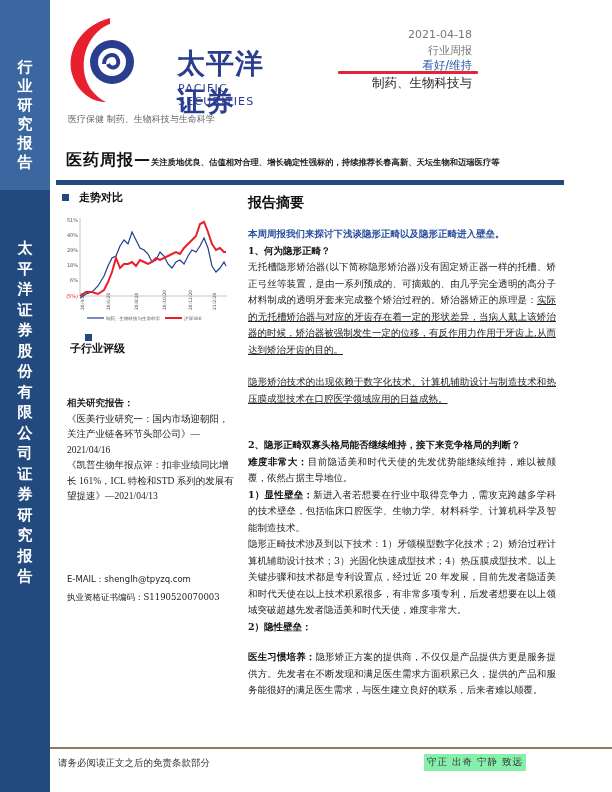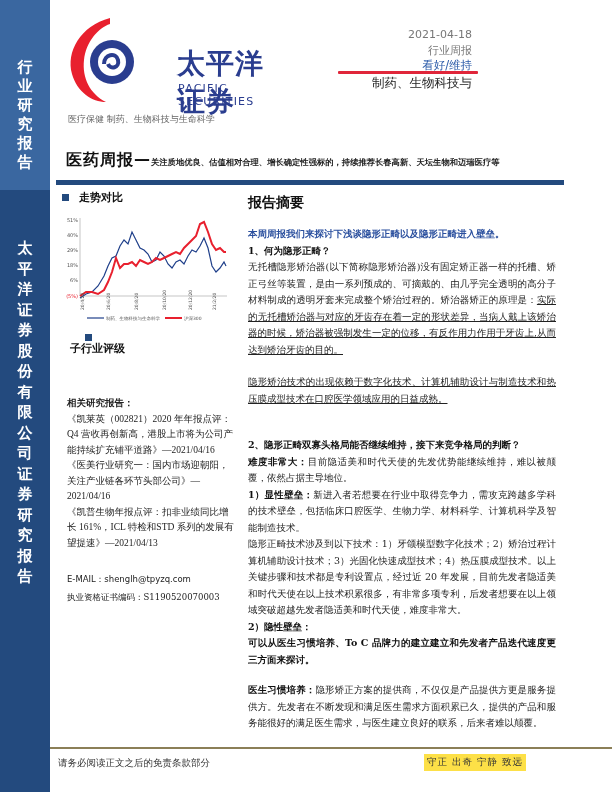--- a/index.html
+++ b/index.html
@@ -37,21 +37,21 @@
   .left-text { position:absolute; left:67px; width:168px; font-size:9.5px; line-height:15.5px; color:#222; }
   .left-text .b { font-weight:bold; }
 
   .main { position:absolute; left:248px; width:308px; font-size:9.5px; line-height:16.5px; color:#222; text-align:justify; }
   .u { text-decoration:underline; }
   .blue-bold { color:#2a4f9e; font-weight:bold; }
   .bold { font-weight:bold; color:#111; }
 
   .footer-line { position:absolute; left:50px; top:747px; width:562px; height:2px; background:#8b7f57; }
   .footer-left { position:absolute; left:58px; top:757px; font-size:9.5px; color:#333; }
-  .footer-right { position:absolute; left:424px; top:754px; padding:2px 3px; background:#fde047; font-size:9.5px; color:#333; letter-spacing:1px; }
+  .footer-right { position:absolute; left:424px; top:754px; padding:2px 3px; background:#86efac; font-size:9.5px; color:#333; letter-spacing:1px; }
 </style>
 </head>
 <body>
 
 <div class="sidebar"></div>
 <div class="sidebar-top"></div>
 <div class="vtext" style="top:58px;">
   <span>行</span>
   <span>业</span>
   <span>研</span>
@@ -140,21 +140,20 @@
   </svg>
 </div>
 
 <div class="sec-h" style="left:62px; top:334px; font-size:11px;flex-direction:column;">
   <span class="sq"></span>
   <span style="margin-left:8px;">子行业评级</span>
 </div>
 
 <div class="left-text" style="top:396px;font-family:Liberation Serif, serif;">
   <div class="b">相关研究报告：</div>
-  <div>《凯莱英（002821）2020 年年报点评：Q4 营收再创新高，港股上市将为公司产能持续扩充铺平道路》—2021/04/16</div>
   <div>《医美行业研究一：国内市场迎朝阳，关注产业链各环节头部公司》—2021/04/16</div>
   <div>《凯普生物年报点评：扣非业绩同比增长 161%，ICL 特检和STD 系列的发展有望提速》—2021/04/13</div>
 </div>
 
 <div class="left-text" style="top:556px;">
   <div style="font-family:'DejaVu Sans',sans-serif; font-size:8.5px; margin-top:16px;">E-MAIL：shenglh@tpyzq.com</div>
   <div style="font-size:8.5px; margin-top:2px;">执业资格证书编码：S1190520070003</div>
 </div>
 
 <div class="sec-h" style="left:248px; top:194px; font-size:14px;">报告摘要</div>
@@ -162,19 +161,18 @@
 <div class="main" style="top:226px;">
   <div class="blue-bold">本周周报我们来探讨下浅谈隐形正畸以及隐形正畸进入壁垒。</div>
   <div class="bold">1、何为隐形正畸？</div>
   <div><span>无托槽隐形矫治器(以下简称隐形矫治器)没有固定矫正器一样的托槽、矫正弓丝等装置，是由一系列预成的、可摘戴的、由几乎完全透明的高分子材料制成的透明牙套来完成整个矫治过程的。矫治器矫正的原理是：</span><span class="u">实际的无托槽矫治器与对应的牙齿存在着一定的形状差异，当病人戴上该矫治器的时候，矫治器被强制发生一定的位移，有反作用力作用于牙齿上,从而达到矫治牙齿的目的。</span></div>
   <div class="u" style="margin-top:16px;">隐形矫治技术的出现依赖于数字化技术、计算机辅助设计与制造技术和热压膜成型技术在口腔医学领域应用的日益成熟。</div>
   <div class="bold" style="margin-top:30px;">2、隐形正畸双寡头格局能否继续维持，接下来竞争格局的判断？</div>
   <div><span class="bold">难度非常大：</span><span>目前隐适美和时代天使的先发优势能继续维持，难以被颠覆，依然占据主导地位。</span></div>
   <div><span class="bold">1）显性壁垒：</span><span>新进入者若想要在行业中取得竞争力，需攻克跨越多学科的技术壁垒，包括临床口腔医学、生物力学、材料科学、计算机科学及智能制造技术。</span></div>
   <div>隐形正畸技术涉及到以下技术：1）牙颌模型数字化技术；2）矫治过程计算机辅助设计技术；3）光固化快速成型技术；4）热压膜成型技术。以上关键步骤和技术都是专利设置点，经过近 20 年发展，目前先发者隐适美和时代天使在以上技术积累很多，有非常多项专利，后发者想要在以上领域突破超越先发者隐适美和时代天使，难度非常大。</div>
   <div class="bold">2）隐性壁垒：</div>
-  <div class="bold">可以从医生习惯培养、To C 品牌力的建立建立和先发者产品迭代速度更三方面来探讨。</div>
   <div style="margin-top:14px;"><span class="bold">医生习惯培养：</span><span>隐形矫正方案的提供商，不仅仅是产品提供方更是服务提供方。先发者在不断发现和满足医生需求方面积累已久，提供的产品和服务能很好的满足医生需求，与医生建立良好的联系，后来者难以颠覆。</span></div>
 </div>
 
 <div class="footer-line"></div>
 <div class="footer-left">请务必阅读正文之后的免责条款部分</div>
 <div class="footer-right">守正 出奇 宁静 致远</div>
 
 </body></html>

